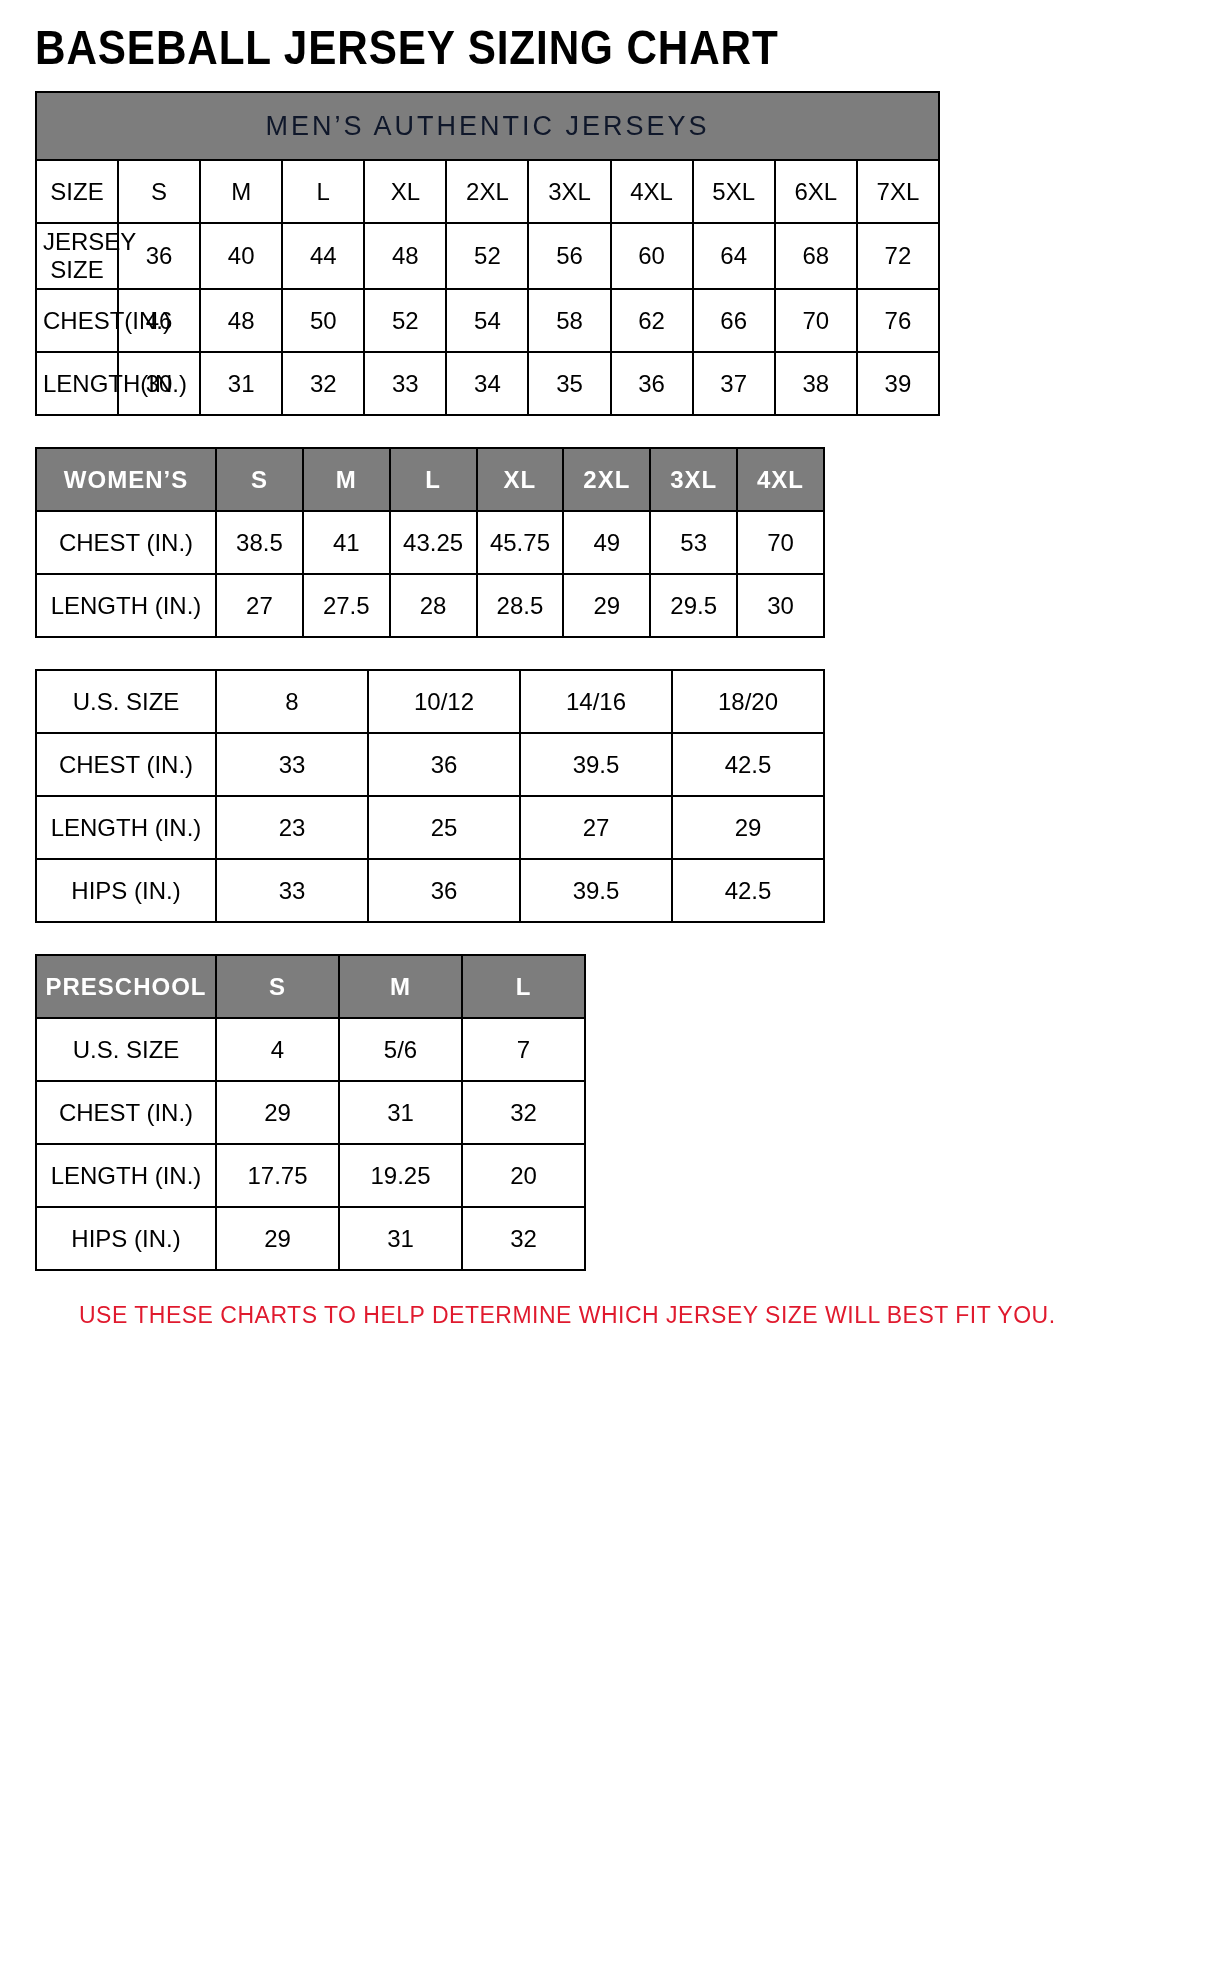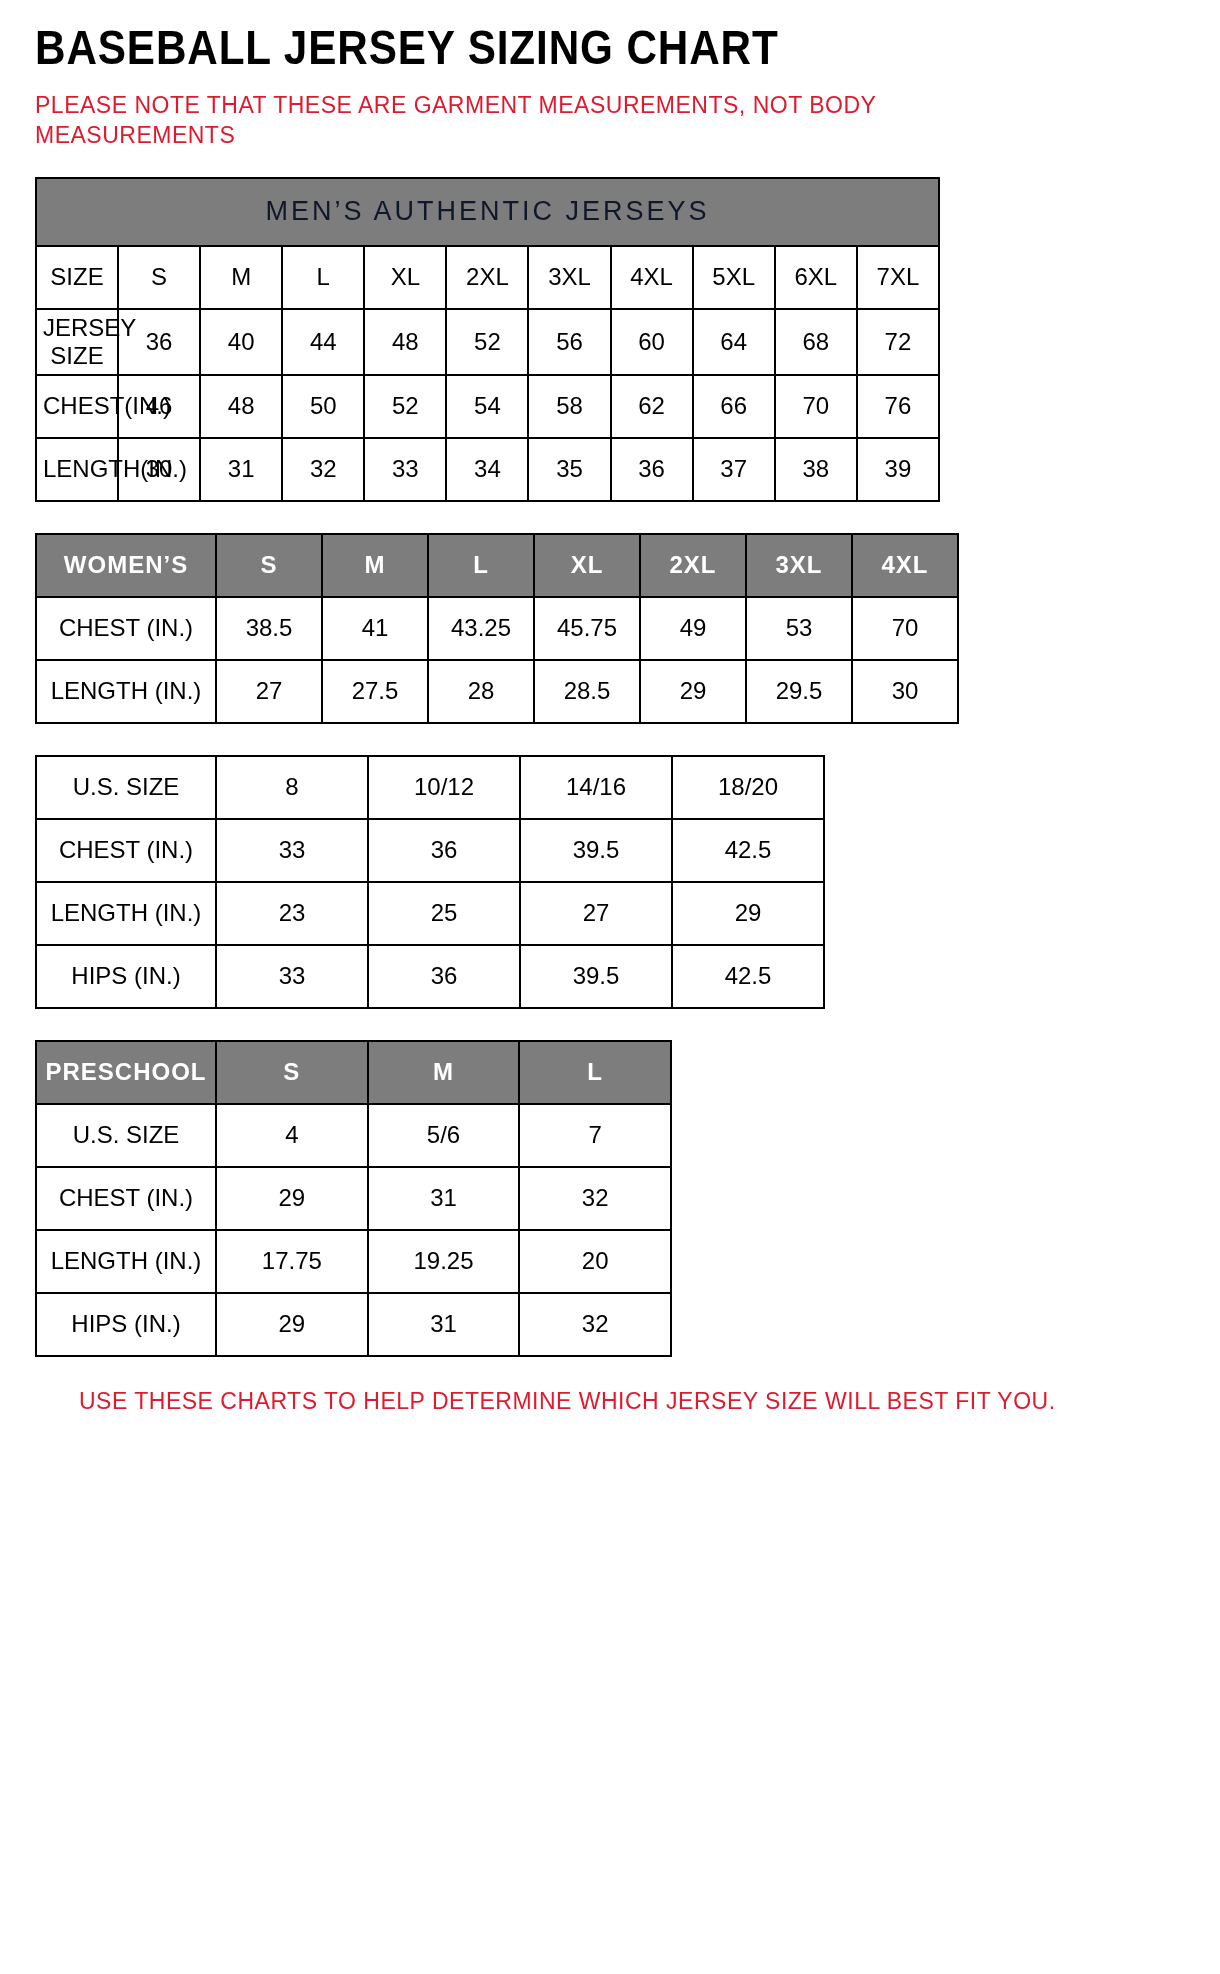--- a/index.html
+++ b/index.html
@@ -27,23 +27,23 @@
     max-width: 880px;
     letter-spacing: 0.5px;
     margin-bottom: 26px;
   }
   table.tbl {
     border-collapse: collapse;
     table-layout: fixed;
     margin-bottom: 31px;
   }
   table.mens      { width: 905px; }
-  table.womens    { width: 924px; }
+  table.womens    { width: 790px; }
   table.boys      { width: 790px; }
-  table.preschool { width: 637px; }
+  table.preschool { width: 551px; }
   .tbl td {
     border: 2px solid #000;
     text-align: center;
     vertical-align: middle;
     font-size: 24px;
     height: 63px;
     padding: 4px 6px;
     background: #fff;
     color: #000;
   }
@@ -71,21 +71,20 @@
     margin-left: 44px;
   }
 </style>
 </head>
 <body>
 
 <div class="page">
 
   <h1 class="page-title">BASEBALL JERSEY SIZING CHART</h1>
 
-  <p class="note">PLEASE NOTE THAT THESE ARE GARMENT MEASUREMENTS, NOT BODY MEASUREMENTS</p>
 
   <table class="tbl mens">
       <tbody>
         <tr>
           <td colspan="11" class="banner">MEN’S AUTHENTIC JERSEYS</td>
         </tr>
         <tr class="head">
           <td class="label">SIZE</td>
           <td>S</td>
           <td>M</td>

